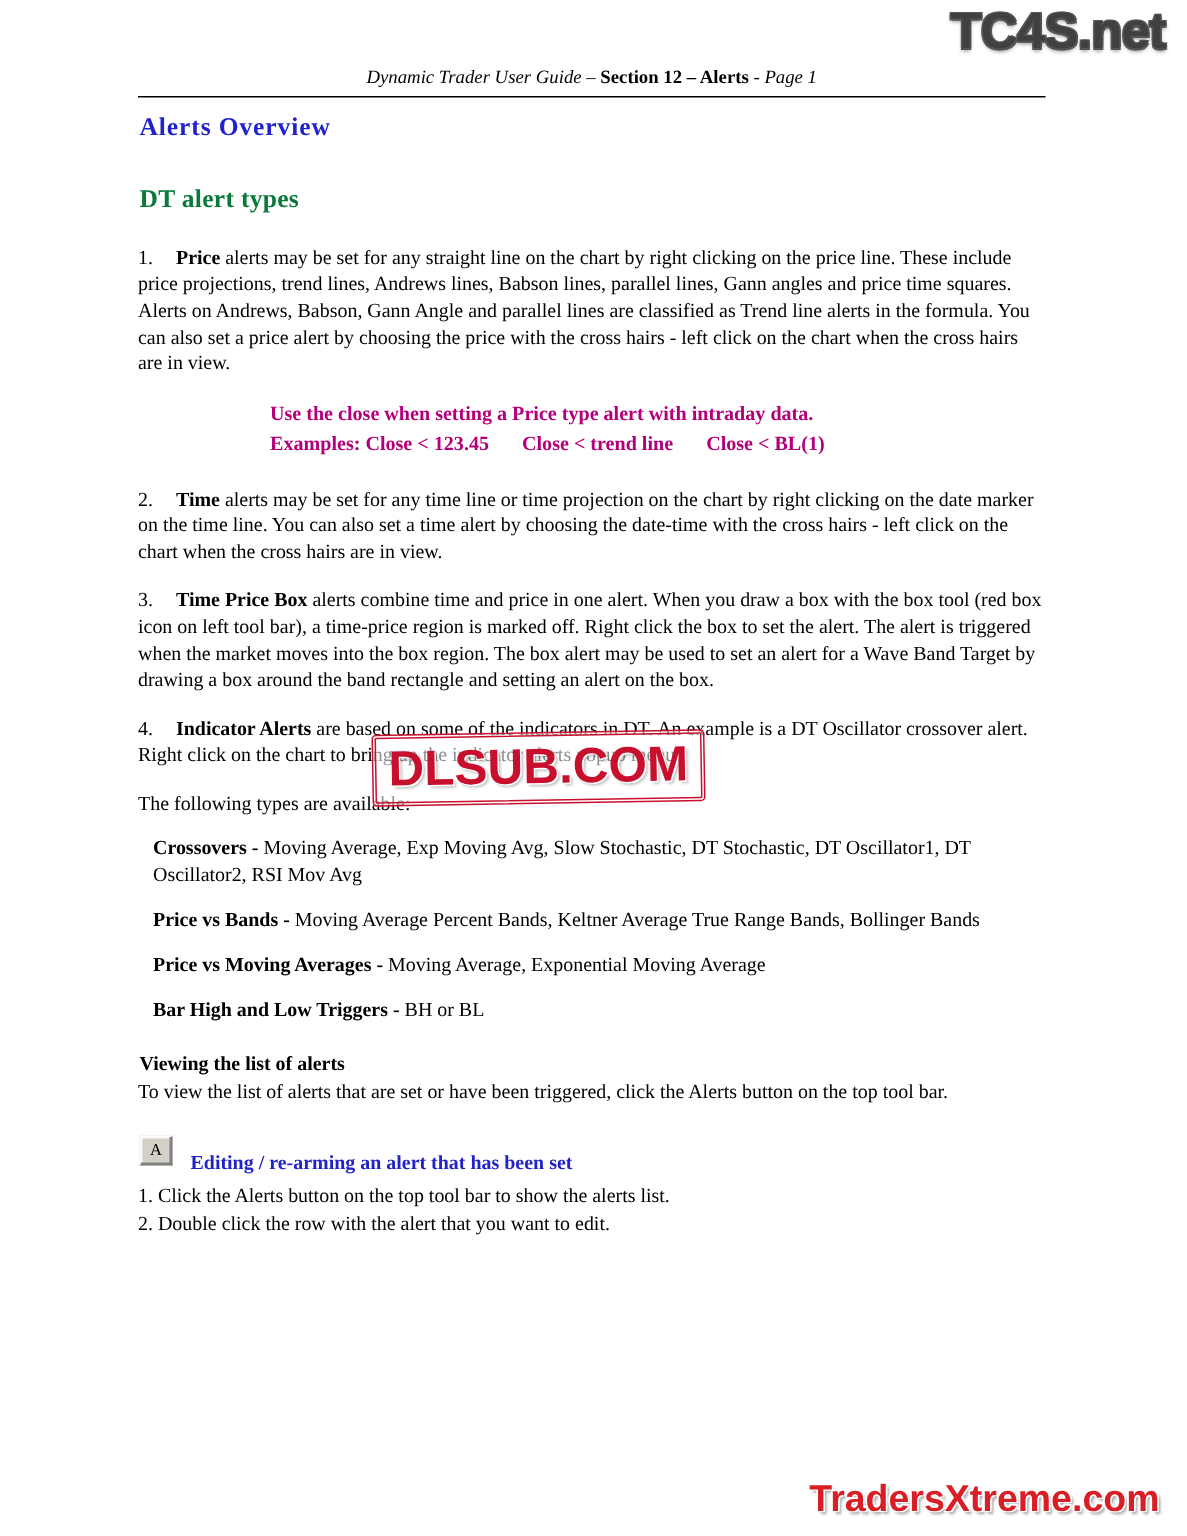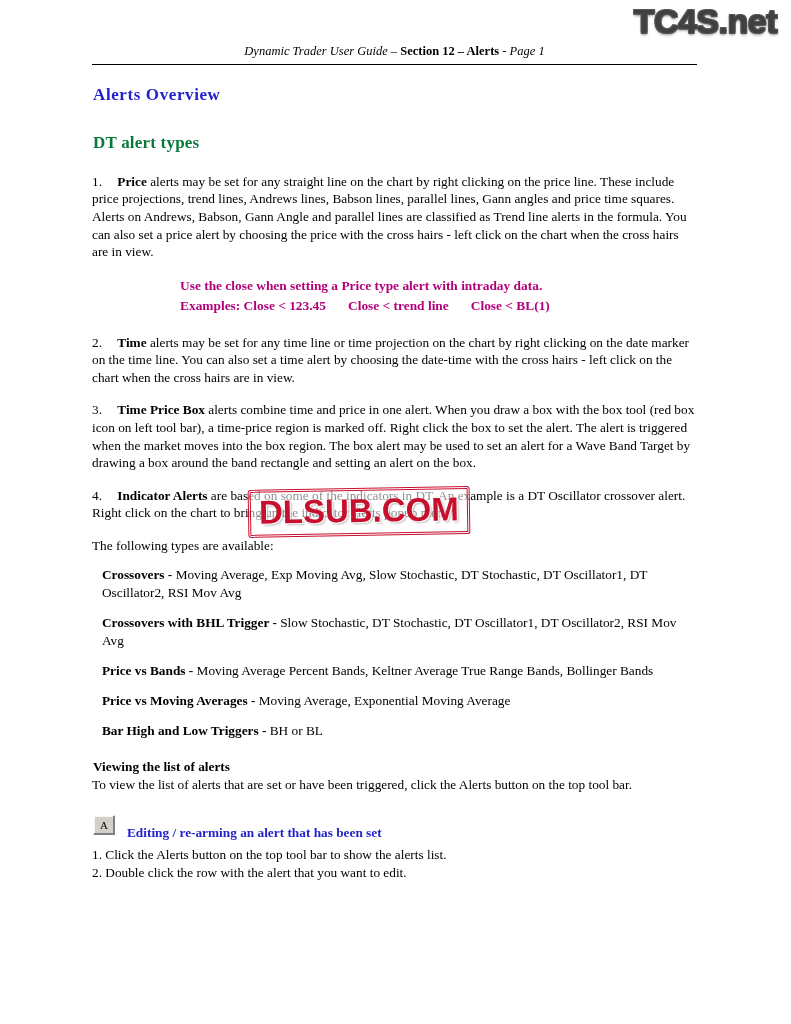--- a/index.html
+++ b/index.html
@@ -80,21 +80,21 @@
     position: absolute;
     left: 0;
     top: 20px;
     width: 605px;
     height: 1px;
     background: #000000;
   }
 
   .content {
     position: absolute;
-    top: 80px;
+    top: 70px;
     left: 92px;
     width: 606px;
     font-size: 13.3px;
     line-height: 1.32;
   }
 
   h1.title {
     font-family: "Liberation Serif", serif;
     font-size: 17px;
     color: #2222cc;
@@ -200,21 +200,20 @@
     <p class="para"><span>2. </span><b>Time</b><span> alerts may be set for any time line or time projection on the chart by right clicking on the date marker on the time line. You can also set a time alert by choosing the date-time with the cross hairs - left click on the chart when the cross hairs are in view.</span></p>
 
     <p class="para"><span>3. </span><b>Time Price Box</b><span> alerts combine time and price in one alert. When you draw a box with the box tool (red box icon on left tool bar), a time-price region is marked off. Right click the box to set the alert. The alert is triggered when the market moves into the box region. The box alert may be used to set an alert for a Wave Band Target by drawing a box around the band rectangle and setting an alert on the box.</span></p>
 
     <p class="para"><span>4. </span><b>Indicator Alerts</b><span> are based on some of the indicators in DT. An example is a DT Oscillator crossover alert. Right click on the chart to bring up the indicator alerts popup menu’</span></p>
 
     <p class="avail">The following types are available:</p>
 
     <div class="list-block"><span class="lbl">Crossovers - </span><span>Moving Average, Exp Moving Avg, Slow Stochastic, DT Stochastic, DT Oscillator1, DT Oscillator2, RSI Mov Avg</span></div>
 
-    <div class="list-block"><span class="lbl">Crossovers with BHL Trigger - </span><span>Slow Stochastic, DT Stochastic, DT Oscillator1, DT Oscillator2, RSI Mov Avg</span></div>
 
     <div class="list-block"><span class="lbl">Price vs Bands - </span><span>Moving Average Percent Bands, Keltner Average True Range Bands, Bollinger Bands</span></div>
 
     <div class="list-block"><span class="lbl">Price vs Moving Averages - </span><span>Moving Average, Exponential Moving Average</span></div>
 
     <div class="list-block"><span class="lbl">Bar High and Low Triggers - </span><span>BH or BL</span></div>
 
     <h3 class="viewing">Viewing the list of alerts</h3>
     <p class="plain">To view the list of alerts that are set or have been triggered, click the Alerts button on the top tool bar.</p>
 
@@ -224,14 +223,15 @@
     </div>
 
     <ol class="steps">
       <li>1. Click the Alerts button on the top tool bar to show the alerts list.</li>
       <li>2. Double click the row with the alert that you want to edit.</li>
     </ol>
 
   </div>
 
   <div class="wm-center">DLSUB.COM</div>
+  <div class="wm-bottom-right">TradersXtreme.com</div>
 
 </div>
 
 </body></html>

